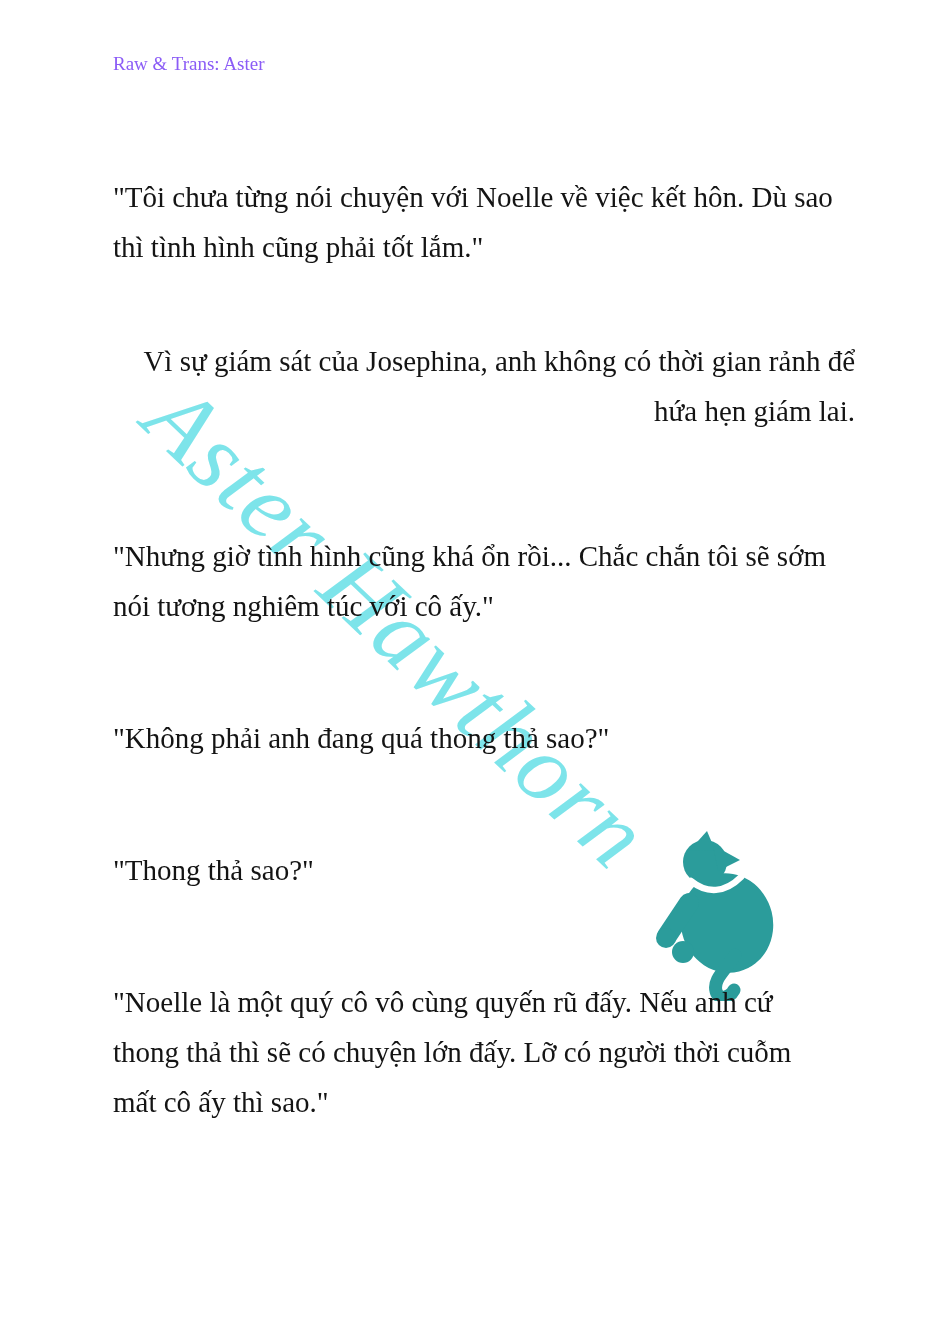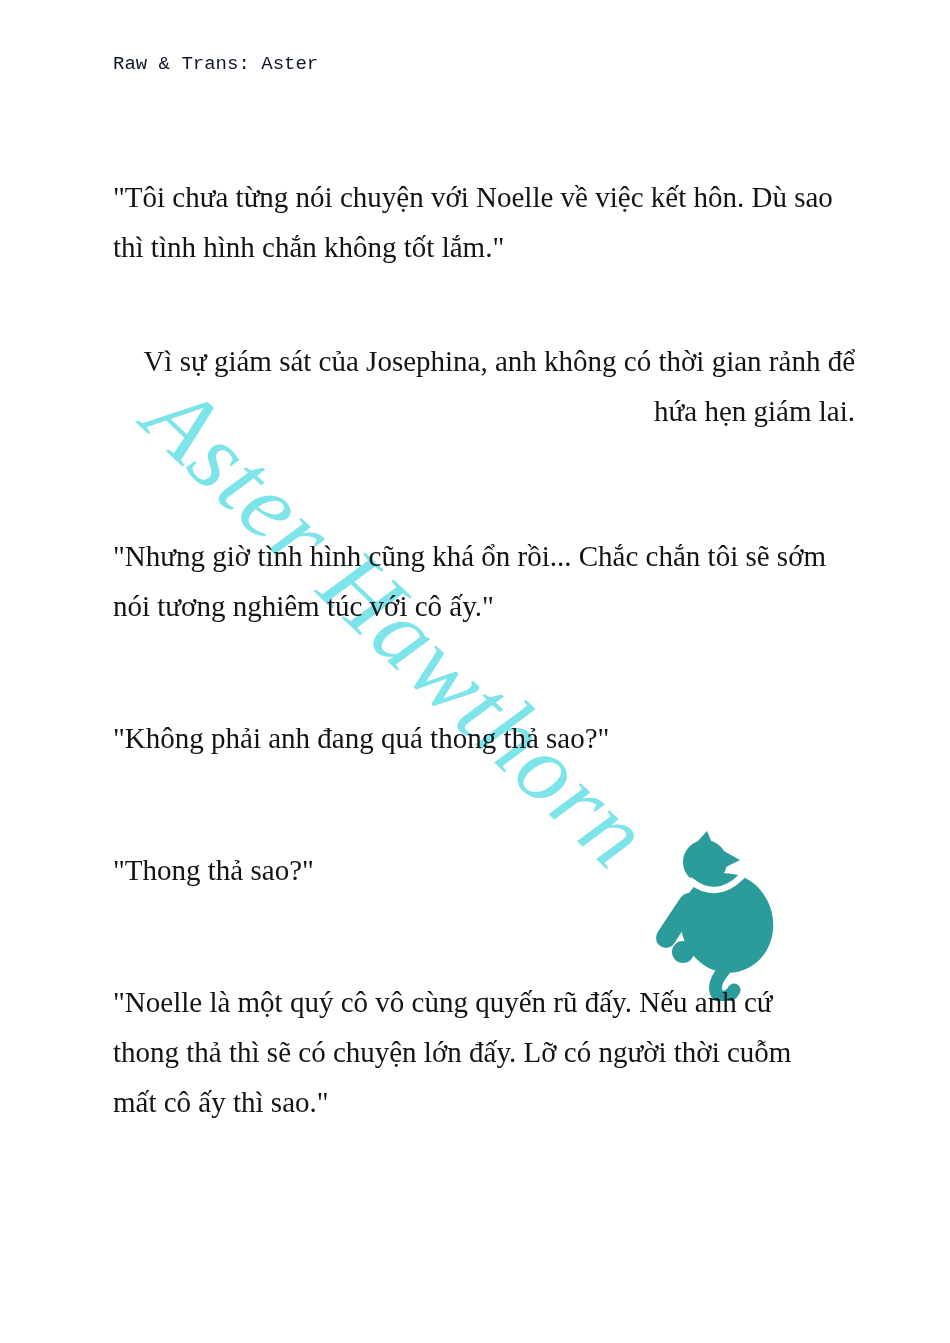--- a/index.html
+++ b/index.html
@@ -12,23 +12,23 @@
     width: 950px;
     height: 1343px;
     background: #ffffff;
     overflow: hidden;
     font-family: "Liberation Serif", "DejaVu Serif", serif;
   }
   .credit {
     position: absolute;
     left: 113px;
     top: 53px;
-    font-family: Liberation Mono, monospace;
+    font-family: Liberation Serif, serif;
     font-size: 19px;
-    color: #0f172a;
+    color: #8b5cf6;
     z-index: 3;
   }
   .watermark {
     position: absolute;
     left: 200px;
     top: 362px;
     font-family: "Liberation Serif", "DejaVu Serif", serif;
     font-style: italic;
     font-size: 97px;
     letter-spacing: 2px;
@@ -92,21 +92,21 @@
 
     <polygon class="cat-fill" points="58,14 85,29 63,40" fill="#2B9C9B"></polygon>
 
     <path d="M36,50 C52,63 70,62 86,46" stroke="#ffffff" stroke-width="6.5" stroke-linecap="round" fill="none"></path>
   </svg>
 
   <div class="credit">Raw &amp; Trans: Aster</div>
 
   <div class="para p1">
     <span class="line">"Tôi chưa từng nói chuyện với Noelle về việc kết hôn. Dù sao</span>
-    <span class="line">thì tình hình chắn không tốt lắm."</span>
+    <span class="line">thì tình hình cũng phải tốt lắm."</span>
   </div>
 
   <div class="para p2">
     <span class="line">Vì sự giám sát của Josephina, anh không có thời gian rảnh để</span>
     <span class="line">hứa hẹn giám lai.</span>
   </div>
 
   <div class="para p3">
     <span class="line">"Nhưng giờ tình hình cũng khá ổn rồi... Chắc chắn tôi sẽ sớm</span>
     <span class="line">nói tương nghiêm túc với cô ấy."</span>

